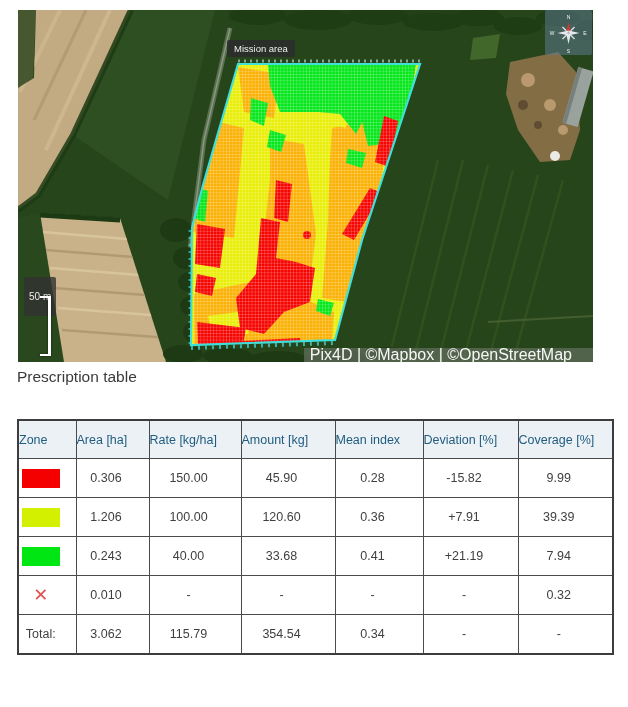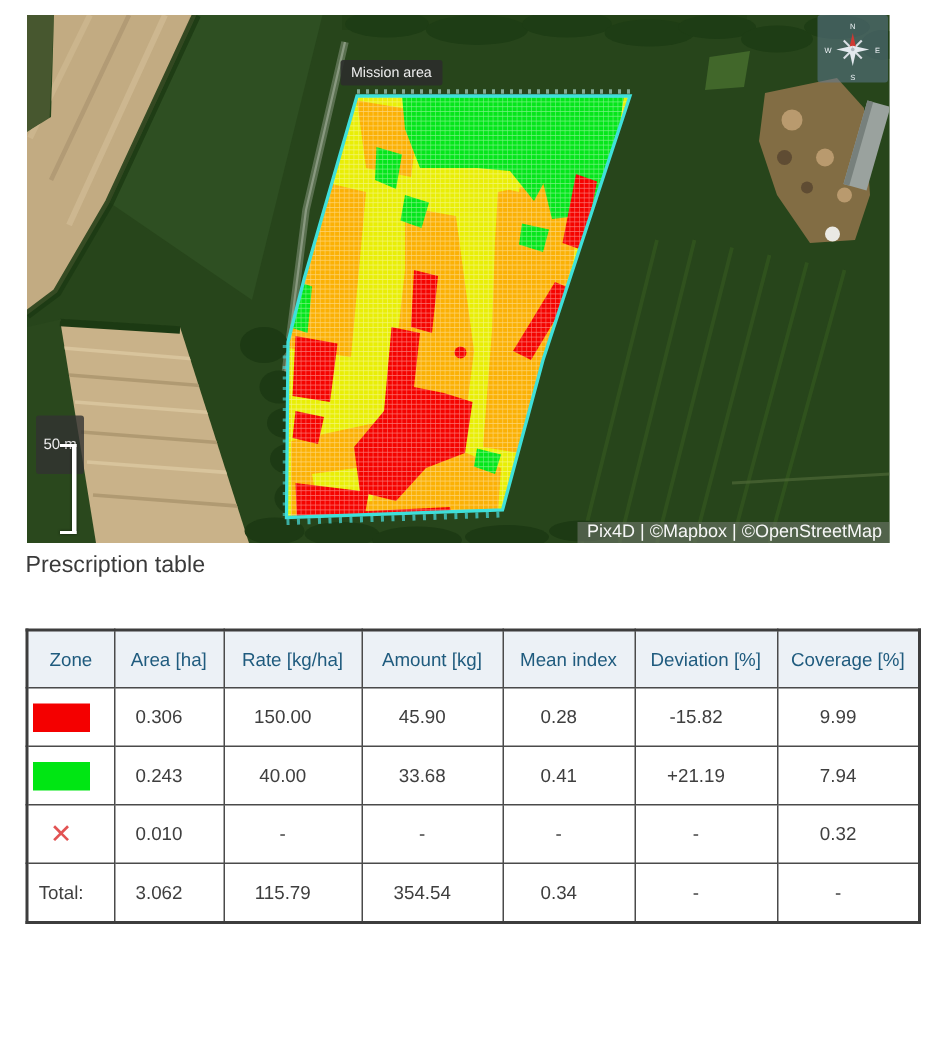--- a/index.html
+++ b/index.html
@@ -12,30 +12,30 @@
   .mission-label{position:absolute;left:197px;top:30px;background:rgba(44,44,44,.87);
       color:#efefef;font-size:9.5px;line-height:11px;padding:3px 7px;border-radius:2px;white-space:nowrap;margin-left:12px;}
   .compass{position:absolute;left:527px;top:0;width:47px;height:45px;
       background:rgba(96,122,150,.52);border-radius:2px;}
   .scale-label{position:absolute;left:6px;top:267px;background:rgba(50,50,50,.8);color:#eeeeee;
       font-size:10px;line-height:15px;padding:12px 5px;border-radius:2px;text-align:center;}
   .scale-bar{position:absolute;left:22px;top:286px;width:8px;height:56px;
       border-right:3px solid #ffffff;border-top:2px solid #ffffff;border-bottom:2px solid #ffffff;
       filter:drop-shadow(0 0 1px rgba(0,0,0,.55));}
   .attribution{position:absolute;right:0;bottom:0;height:13px;line-height:13px;
-      background:rgba(118,124,114,.55);color:#f7f7f7;font-size:12px;padding:0 5px 1px 6px;}
+      background:rgba(118,124,114,.55);color:#f7f7f7;font-size:16px;padding:0 21px 1px 6px;}
 
   
   .page-title{position:absolute;left:17px;top:368px;font-size:15.5px;color:#3a3a3a;}
 
   
   table.presc{position:absolute;left:17px;top:419px;width:595px;border-collapse:collapse;
       table-layout:fixed;font-size:12.5px;color:#3f3f3f;border:2px solid #3d3d3d;}
   table.presc th{height:37px;background:#ecf1f6;color:#1f5b7e;font-weight:400;
-      border:1px solid #4a4a4a;text-align:center;padding:0;}
+      border:1px solid #4a4a4a;text-align:left;padding:0;}
   table.presc td{height:38px;border:1px solid #4a4a4a;text-align:center;padding:0 13px 0 0;}
   td.zone{text-align:center;padding:0;}
   td.dash{text-align:left;padding:0 0 0 13px;}
   .swatch{display:inline-block;width:38px;height:19px;vertical-align:middle;}
   .xmark{color:#e25353;font-size:18px;line-height:1;}
 </style>
 </head>
 <body>
 
 <div class="map">
@@ -239,20 +239,29 @@
   <tr>
     <td class="zone"><span class="swatch" style="background: rgb(244, 0, 0);"></span></td>
     <td>0.306</td>
     <td>150.00</td>
     <td>45.90</td>
     <td>0.28</td>
     <td>-15.82</td>
     <td>9.99</td>
   </tr>
   <tr>
+    <td class="zone"><span class="swatch" style="background: rgb(211, 240, 0);"></span></td>
+    <td>1.206</td>
+    <td>100.00</td>
+    <td>120.60</td>
+    <td>0.36</td>
+    <td>+7.91</td>
+    <td>39.39</td>
+  </tr>
+  <tr>
     <td class="zone"><span class="swatch" style="background: rgb(0, 230, 19);"></span></td>
     <td>0.243</td>
     <td>40.00</td>
     <td>33.68</td>
     <td>0.41</td>
     <td>+21.19</td>
     <td>7.94</td>
   </tr>
   <tr>
     <td class="zone"><span class="xmark">✕</span></td>

